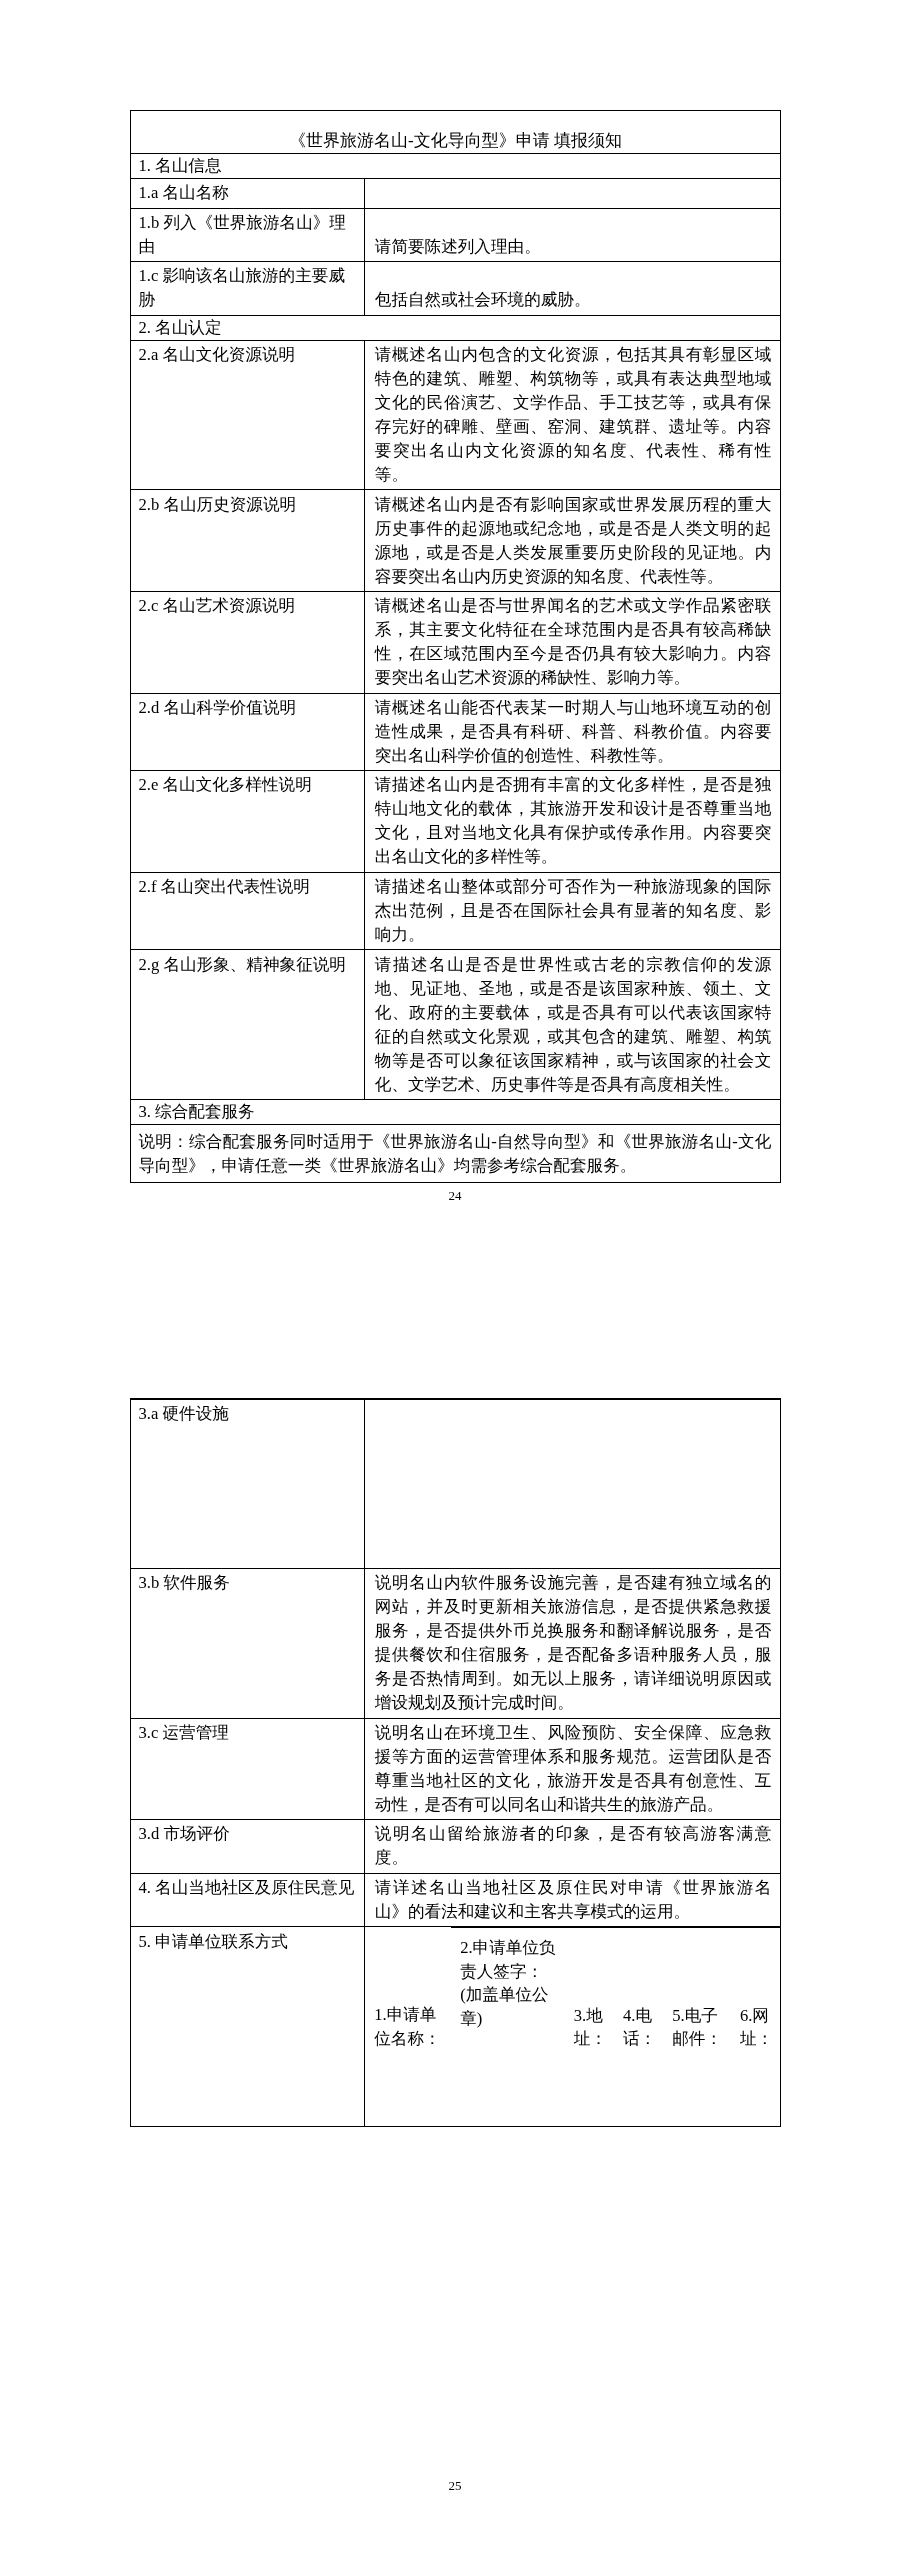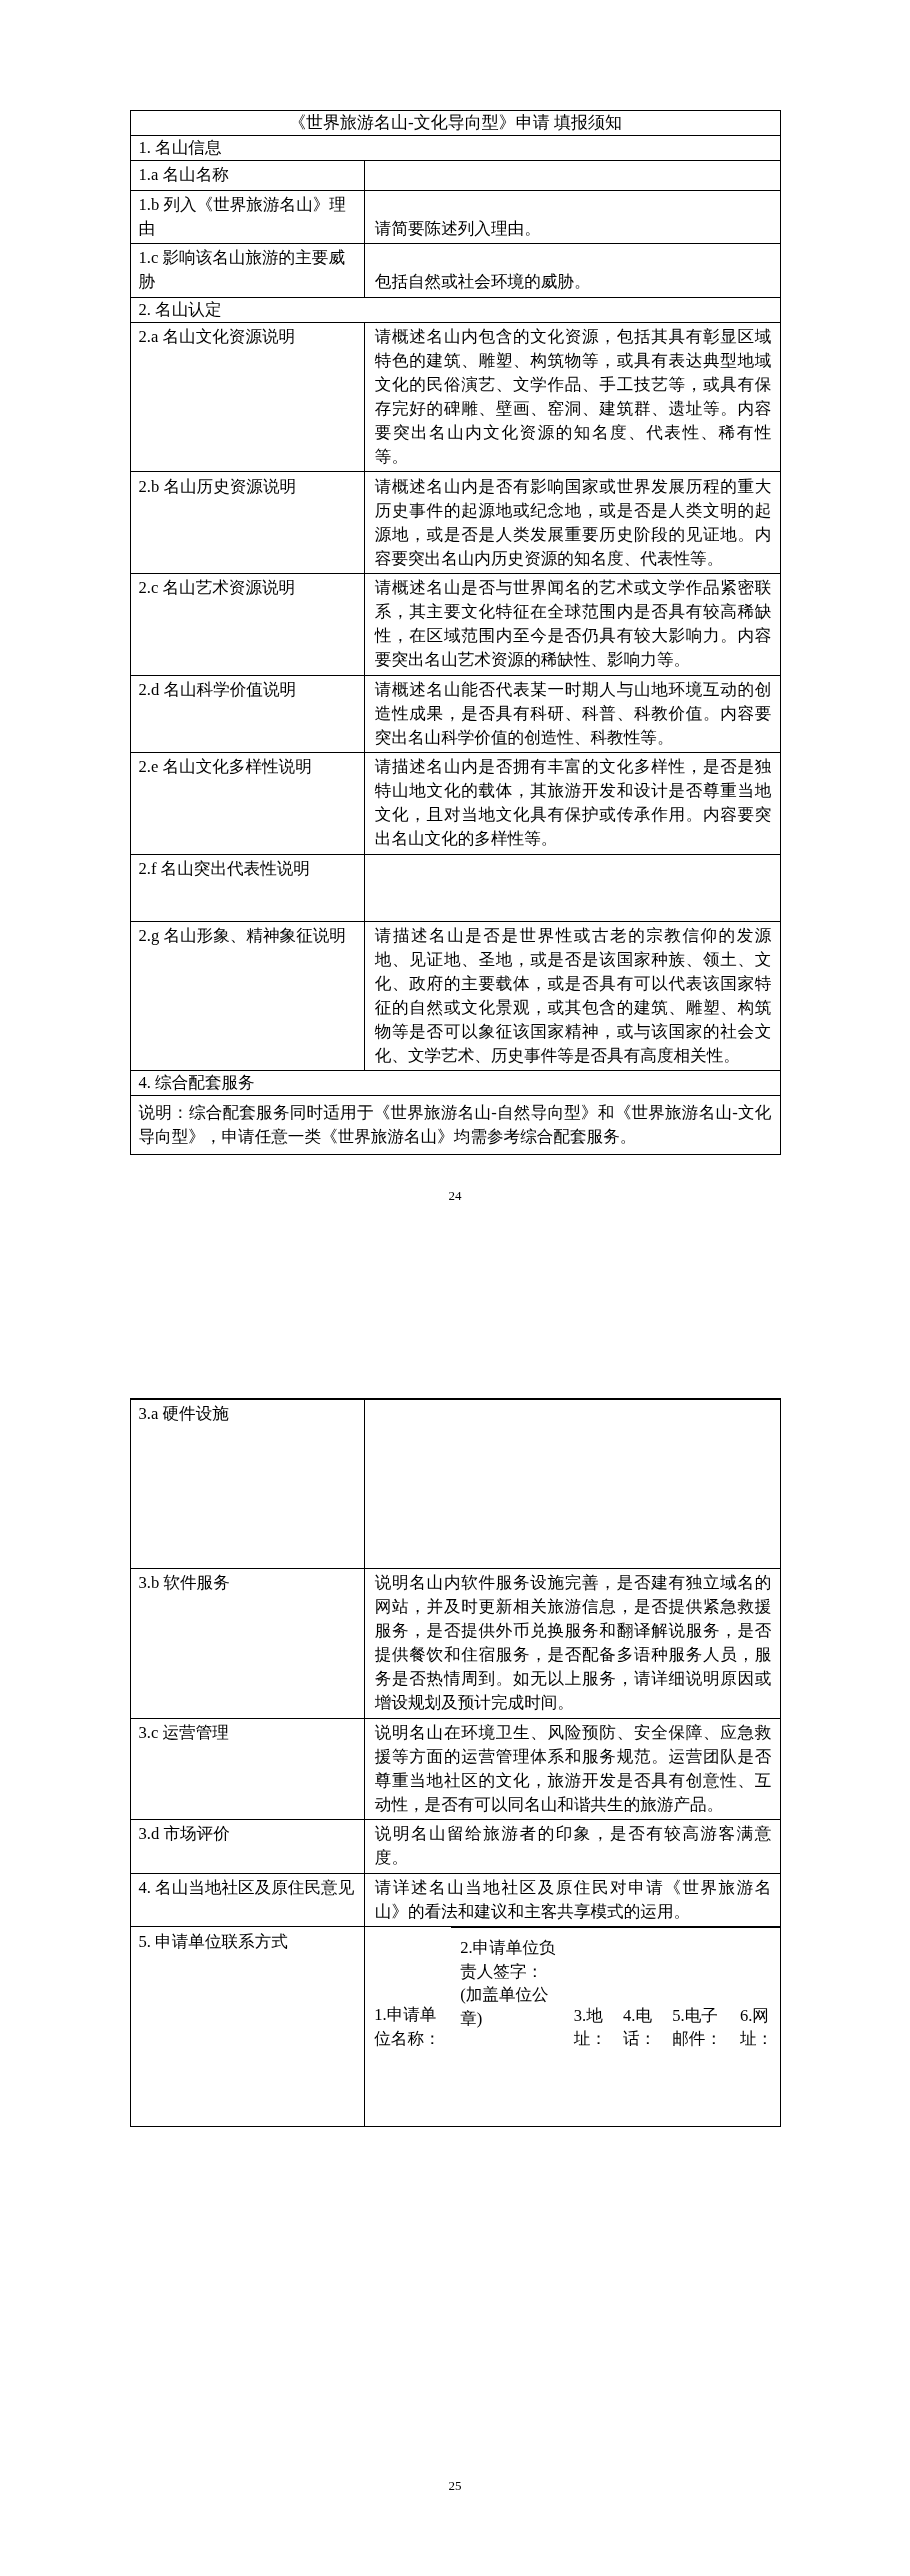--- a/index.html
+++ b/index.html
@@ -27,20 +27,21 @@
   .tbl-1 { top: 110px; }
   .tbl-2 { top: 1398px; }
   .title-row {
     display: flex;
     align-items: center;
     justify-content: center;
     min-height: 22.4px;
     font-size: 17px;
     text-align: center;
     box-sizing: border-box;
+    margin-top: 18px;
   }
   .row {
     display: flex;
     border-top: 1.1px solid #000000;
     box-sizing: border-box;
     align-items: stretch;
   }
   .section-row {
     align-items: center;
     padding-left: 7.5px;
@@ -179,31 +180,34 @@
           <span>2.e 名山文化多样性说明</span>
         </div>
         <div class="desc-cell">
           <span>请描述名山内是否拥有丰富的文化多样性，是否是独特山地文化的载体，其旅游开发和设计是否尊重当地文化，且对当地文化具有保护或传承作用。内容要突出名山文化的多样性等。</span>
         </div>
       </div>
       <div class="row" style="min-height: 67px;">
         <div class="label-cell">
           <span>2.f 名山突出代表性说明</span>
         </div>
+        <div class="desc-cell">
+          <span>请描述名山整体或部分可否作为一种旅游现象的国际杰出范例，且是否在国际社会具有显著的知名度、影响力。</span>
+        </div>
       </div>
       <div class="row" style="min-height: 145px;">
         <div class="label-cell">
           <span>2.g 名山形象、精神象征说明</span>
         </div>
         <div class="desc-cell">
           <span>请描述名山是否是世界性或古老的宗教信仰的发源地、见证地、圣地，或是否是该国家种族、领土、文化、政府的主要载体，或是否具有可以代表该国家特征的自然或文化景观，或其包含的建筑、雕塑、构筑物等是否可以象征该国家精神，或与该国家的社会文化、文学艺术、历史事件等是否具有高度相关性。</span>
         </div>
       </div>
       <div class="row section-row" style="min-height: 25px;">
-        <span>4. 综合配套服务</span>
+        <span>3. 综合配套服务</span>
       </div>
       <div class="row note-row" style="min-height: 58px;">
         <div class="note-cell">说明：综合配套服务同时适用于《世界旅游名山-自然导向型》和《世界旅游名山-文化导向型》，申请任意一类《世界旅游名山》均需参考综合配套服务。</div>
       </div>
     </div>
 </div>
 
 <div class="page-number page-number-24">24</div>
 
 <div class="tbl tbl-2">

